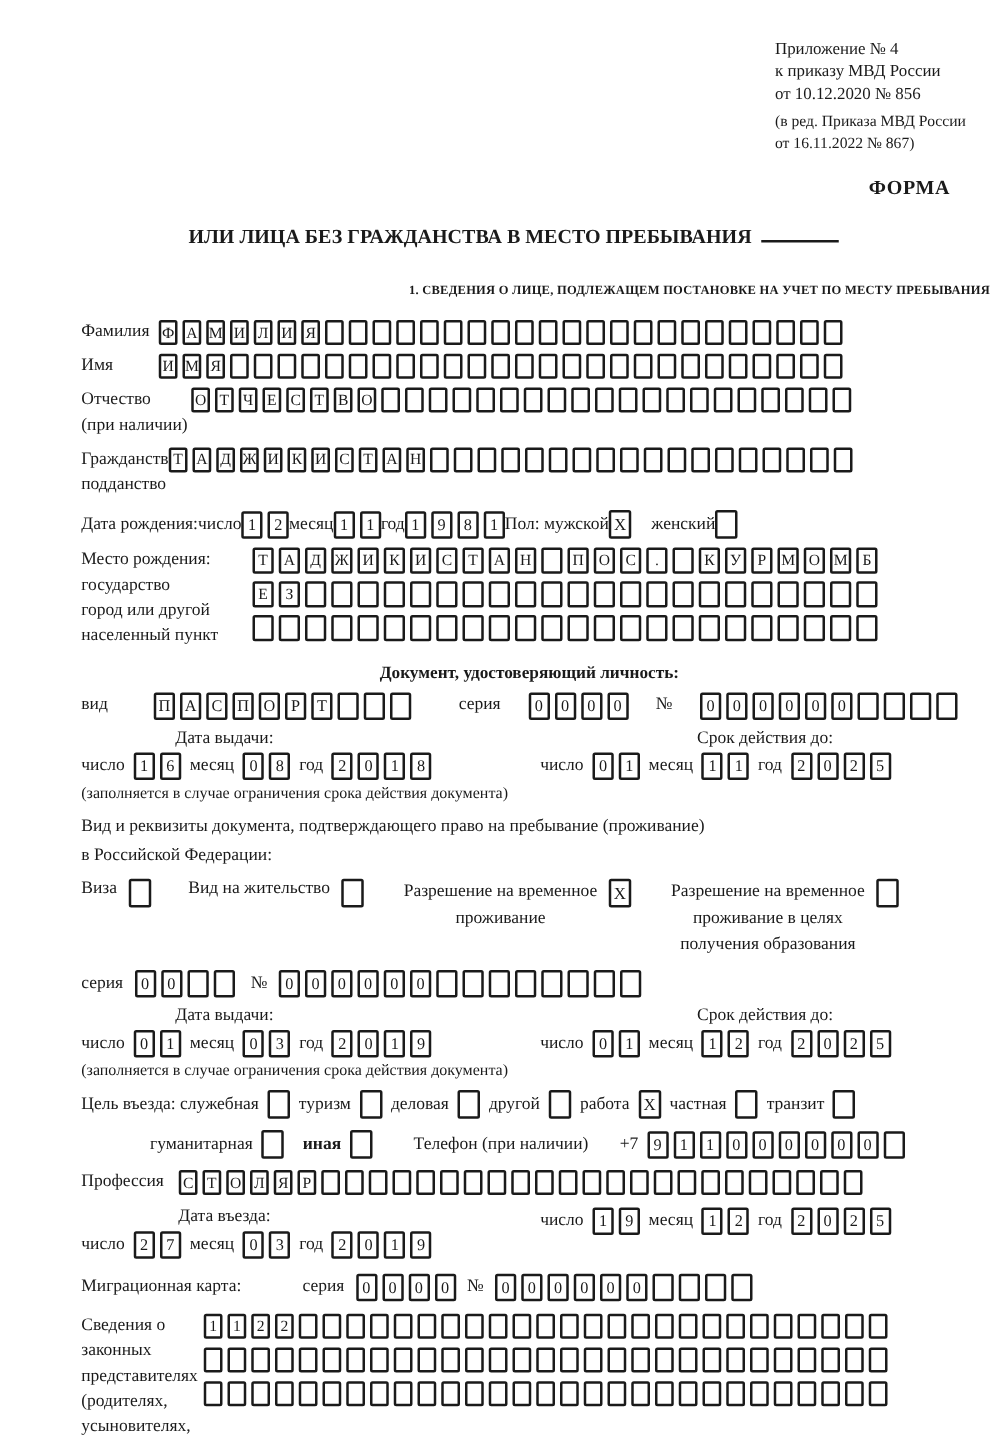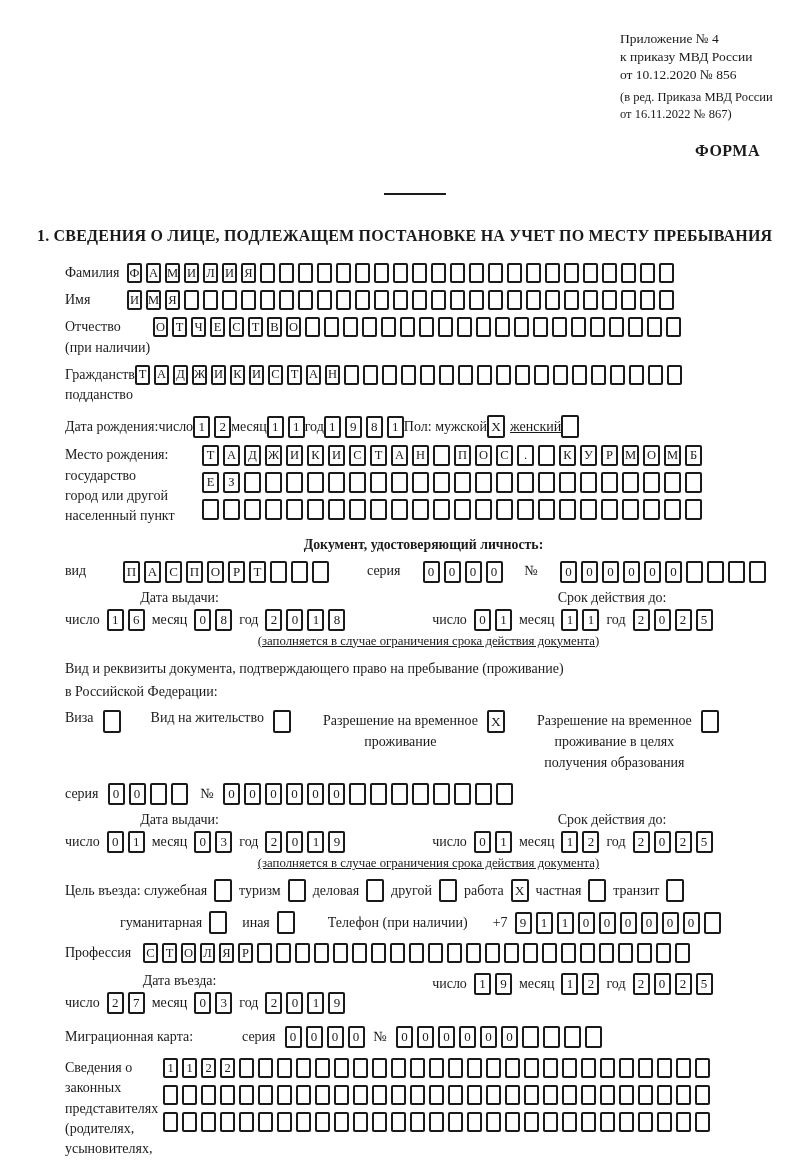--- a/index.html
+++ b/index.html
@@ -11,21 +11,21 @@
     font-size: 14px;
   }
   .page { width: 800px; min-height: 1163px; padding: 30px 8px 14px 65px; }
 
   
   .annex { margin-left: 555px; width: 230px; line-height: 1.35; font-size: 13.5px; }
   .annex .note { font-size: 12.5px; margin-top: 4px; }
   .forma { text-align: right; padding-right: 32px; font-weight: bold; margin-top: 20px; font-size: 16px; letter-spacing: .5px; }
   .title { text-align: center; font-weight: bold; font-size: 16px; line-height: 1.55; margin-top: 18px; margin-left: -35px; }
   .blank-line { display:inline-block; width: 62px; border-bottom: 2px solid #1a1a1a; height: 12px; margin-left: 8px; }
-  .section { font-weight: bold; font-size: 16px; margin: 24px 0 18px -28px; letter-spacing: .2px; }
+  .section { font-weight: bold; font-size: 10px; margin: 24px 0 18px -28px; letter-spacing: .2px; text-align: right; }
 
   
   .row { display:flex; align-items:center; margin-bottom: 7px; }
   .row.top { align-items:flex-start; }
   .lbl { flex:none; line-height: 1.3; }
   .cells { display:flex; gap: 4px; flex:none; }
   .cell {
     width: 15px; height: 20px; flex:none;
     border: 2px solid #1a1a1a; border-radius: 2px;
     display:flex; align-items:center; justify-content:center;
@@ -48,21 +48,21 @@
   .doc-header { text-align:center; font-weight:bold; font-size: 13.8px; margin: 10px 0 8px -10px; }
 
   .dates-row { display:flex; margin-top: 4px; gap: 48px; }
   .date-group { }
   .dg1 { width: 47%; }
   .dg2 { width: 53%; }
   .date-cap { text-align:center; margin-bottom: 3px; }
   .dg1 .date-cap { margin-right: 90px; }
   .date-strip { display:flex; align-items:center; gap: 7px; }
   .dlbl { flex:none; }
-  .valid-note { text-align: center; font-size: 12.8px; margin: 3px 0 8px 0; text-decoration: underline; }
+  .valid-note { text-align: left; font-size: 12.8px; margin: 3px 0 8px 0; }
 
   .intro { margin: 6px 0 4px 0; line-height: 1.7; }
 
   .cb-row { display:flex; align-items:flex-start; gap: 24px; margin: 6px 0 10px 0; }
   .cb-item { display:flex; align-items:flex-start; gap: 9px; }
   .cb-label.center { text-align:center; line-height: 1.5; }
 
   .purpose-row { display:flex; align-items:center; gap: 7px; margin-bottom: 9px; flex-wrap: nowrap; }
   .indent55 { margin-left: 55px; }
 
@@ -78,21 +78,21 @@
     <div>к приказу МВД России</div>
     <div>от 10.12.2020 № 856</div>
     <div class="note">
       <div>(в ред. Приказа МВД России</div>
       <div>от 16.11.2022 № 867)</div>
     </div>
   </div>
   <div class="forma">ФОРМА</div>
 
   <div class="title">
-    <div><span class="blank-line"></span></div>
+    <div><span>ИЛИ ЛИЦА БЕЗ ГРАЖДАНСТВА В МЕСТО ПРЕБЫВАНИЯ</span><span class="blank-line"></span></div>
   </div>
 
   <div class="section">1. СВЕДЕНИЯ О ЛИЦЕ, ПОДЛЕЖАЩЕМ ПОСТАНОВКЕ НА УЧЕТ ПО МЕСТУ ПРЕБЫВАНИЯ</div>
 
   <div class="row">
     <span class="lbl w62">Фамилия</span>
     <span class="cells">
         <span class="cell">Ф</span>
         <span class="cell">А</span>
         <span class="cell">М</span>
@@ -249,21 +249,21 @@
       </span>
     <span class="lbl">год</span>
     <span class="cells cells-d">
         <span class="cell">1</span>
         <span class="cell">9</span>
         <span class="cell">8</span>
         <span class="cell">1</span>
       </span>
     <span class="lbl">Пол: мужской</span>
     <span class="checkbox">X</span>
-    <span class="lbl" style="margin-left:5px;text-decoration:underline;">женский</span>
+    <span class="lbl" style="margin-left:16px;">женский</span>
     <span class="checkbox"></span>
   </div>
 
   <div class="row top">
     <span class="lbl w137 stack">
       <div>Место рождения:</div>
       <div>государство</div>
       <div>город или другой</div>
       <div>населенный пункт</div>
     </span>
@@ -554,21 +554,21 @@
     <span class="checkbox">X</span>
     <span>частная</span>
     <span class="checkbox"></span>
     <span>транзит</span>
     <span class="checkbox"></span>
   </div>
 
   <div class="purpose-row indent55">
     <span>гуманитарная</span>
     <span class="checkbox"></span>
-    <span style="margin-left:8px;">иная</span>
+    <span style="margin-left:8px;font-weight:bold;">иная</span>
     <span class="checkbox"></span>
     <span style="margin-left:26px;">Телефон (при наличии)</span>
     <span style="margin-left:18px;">+7</span>
     <span class="cells cells-d">
         <span class="cell">9</span>
         <span class="cell">1</span>
         <span class="cell">1</span>
         <span class="cell">0</span>
         <span class="cell">0</span>
         <span class="cell">0</span>

